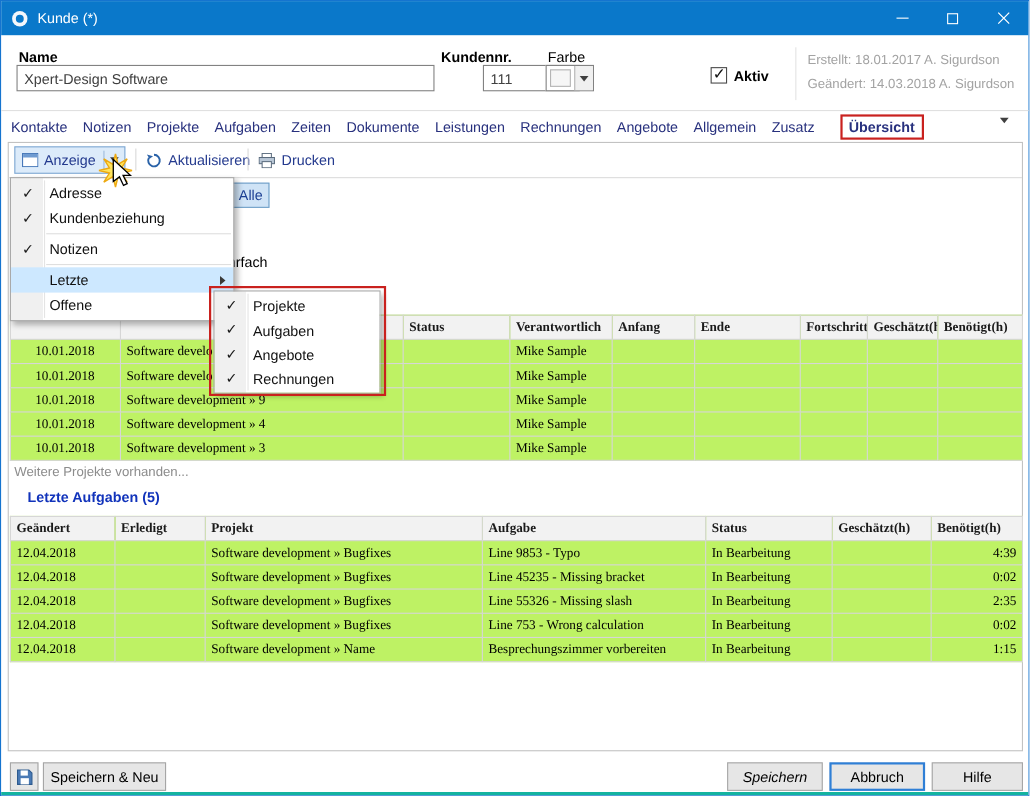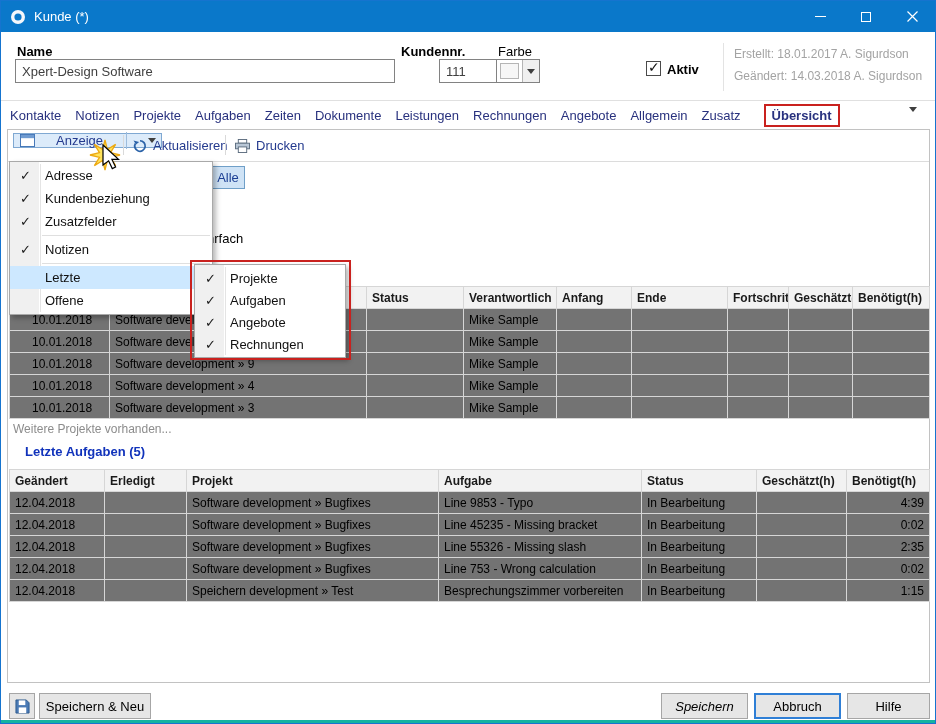--- a/index.html
+++ b/index.html
@@ -35,26 +35,26 @@
   .tabs { position:absolute; left:2px; top:100px; height:28px; display:flex; align-items:center; }
   .tab { font-size:13px; color:#28317e; padding:4px 7px; white-space:nowrap; cursor:default; }
   .tab.active { font-weight:bold; border:2px solid #c9211e; padding:2px 6px; margin-left:16px; }
   .tab-chevron { position:absolute; left:908px; top:111px; }
 
   
   .content-box { position:absolute; left:6px; top:128px; width:923px; height:554px; border:1px solid #c2c2c2; background:#fff; }
   .toolbar-line { position:absolute; left:7px; top:160px; width:921px; height:1px; background:#dcdcdc; }
   .toolbar-sep { position:absolute; width:1px; height:20px; background:#d9d9d9; }
   .tool-group { position:absolute; display:flex; align-items:center; gap:6px; font-size:13px; color:#243a8e; height:25px; cursor:default; }
-  .anzeige-btn { position:absolute; display:flex; align-items:center; gap:21px; height:15px; padding:0 5px 0 6px; background:#dcebfa; border:1px solid #7fa8d2; font-size:13px; color:#243a8e; cursor:default; }
+  .anzeige-btn { position:absolute; display:flex; align-items:center; gap:5px; height:25px; padding:0 5px 0 6px; background:#dcebfa; border:1px solid #7fa8d2; font-size:13px; color:#243a8e; cursor:default; }
   .anzeige-btn .split { width:1px; height:17px; background:#9dbcdc; margin-left:2px; }
   .alle-btn { position:absolute; display:flex; align-items:center; justify-content:center; gap:5px; background:#cfe3f6; border:1px solid #6f9fc8; font-size:13px; color:#1c3f94; cursor:default; }
 
   
-  table.tbl { position:absolute; border-collapse:collapse; table-layout:fixed; background:#737373; font-size:12px; }
+  table.tbl { position:absolute; border-collapse:collapse; table-layout:fixed; background:#bef264; font-size:12px;font-family:Liberation Serif, serif; }
   .tbl th, .tbl td { border:1px solid #d6d6d6; height:22px; padding:0 5px; overflow:hidden; white-space:nowrap; text-align:left; }
   .tbl th { background:#f2f2f2; font-weight:bold; color:#1a1a1a; }
   .tbl1 td:first-child { padding-left:22px; }
 
   .section-title { position:absolute; font-size:13px; font-weight:bold; color:#1133bb; }
   .note { position:absolute; font-size:12px; color:#8c8c8c;text-align:right; }
 
   
   .menu { position:absolute; background:linear-gradient(to right,#f0f0f0 0,#f0f0f0 29px,#fff 29px); border:1px solid #a9a9a9; box-shadow:3px 3px 5px rgba(0,0,0,0.28); padding:2px 0; z-index:20; }
   .menu::after { content:""; position:absolute; left:30px; top:2px; bottom:2px; width:1px; background:#e4e4e4; }
@@ -315,41 +315,37 @@
           <td></td>
           <td>Software development » Bugfixes</td>
           <td>Line 753 - Wrong calculation</td>
           <td>In Bearbeitung</td>
           <td></td>
           <td style="text-align: right;">0:02</td>
         </tr>
         <tr>
           <td>12.04.2018</td>
           <td></td>
-          <td>Speichern development » Test</td>
+          <td>Software development » Name</td>
           <td>Besprechungszimmer vorbereiten</td>
           <td>In Bearbeitung</td>
           <td></td>
           <td style="text-align: right;">1:15</td>
         </tr>
       </tbody>
   </table>
 
   <div class="menu" style="left:8px; top:160px; width:204px;">
     <div class="mi">
       <span class="mi-check checked"></span>
       <span class="mi-label">Adresse</span>
     </div>
     <div class="mi">
       <span class="mi-check checked"></span>
       <span class="mi-label">Kundenbeziehung</span>
-    </div>
-    <div class="mi">
-      <span class="mi-check checked"></span>
-      <span class="mi-label">Zusatzfelder</span>
     </div>
     <div class="mi-sep"></div>
     <div class="mi">
       <span class="mi-check checked"></span>
       <span class="mi-label">Notizen</span>
     </div>
     <div class="mi-sep"></div>
     <div class="mi hl">
       <span class="mi-check"></span>
       <span class="mi-label">Letzte</span>

